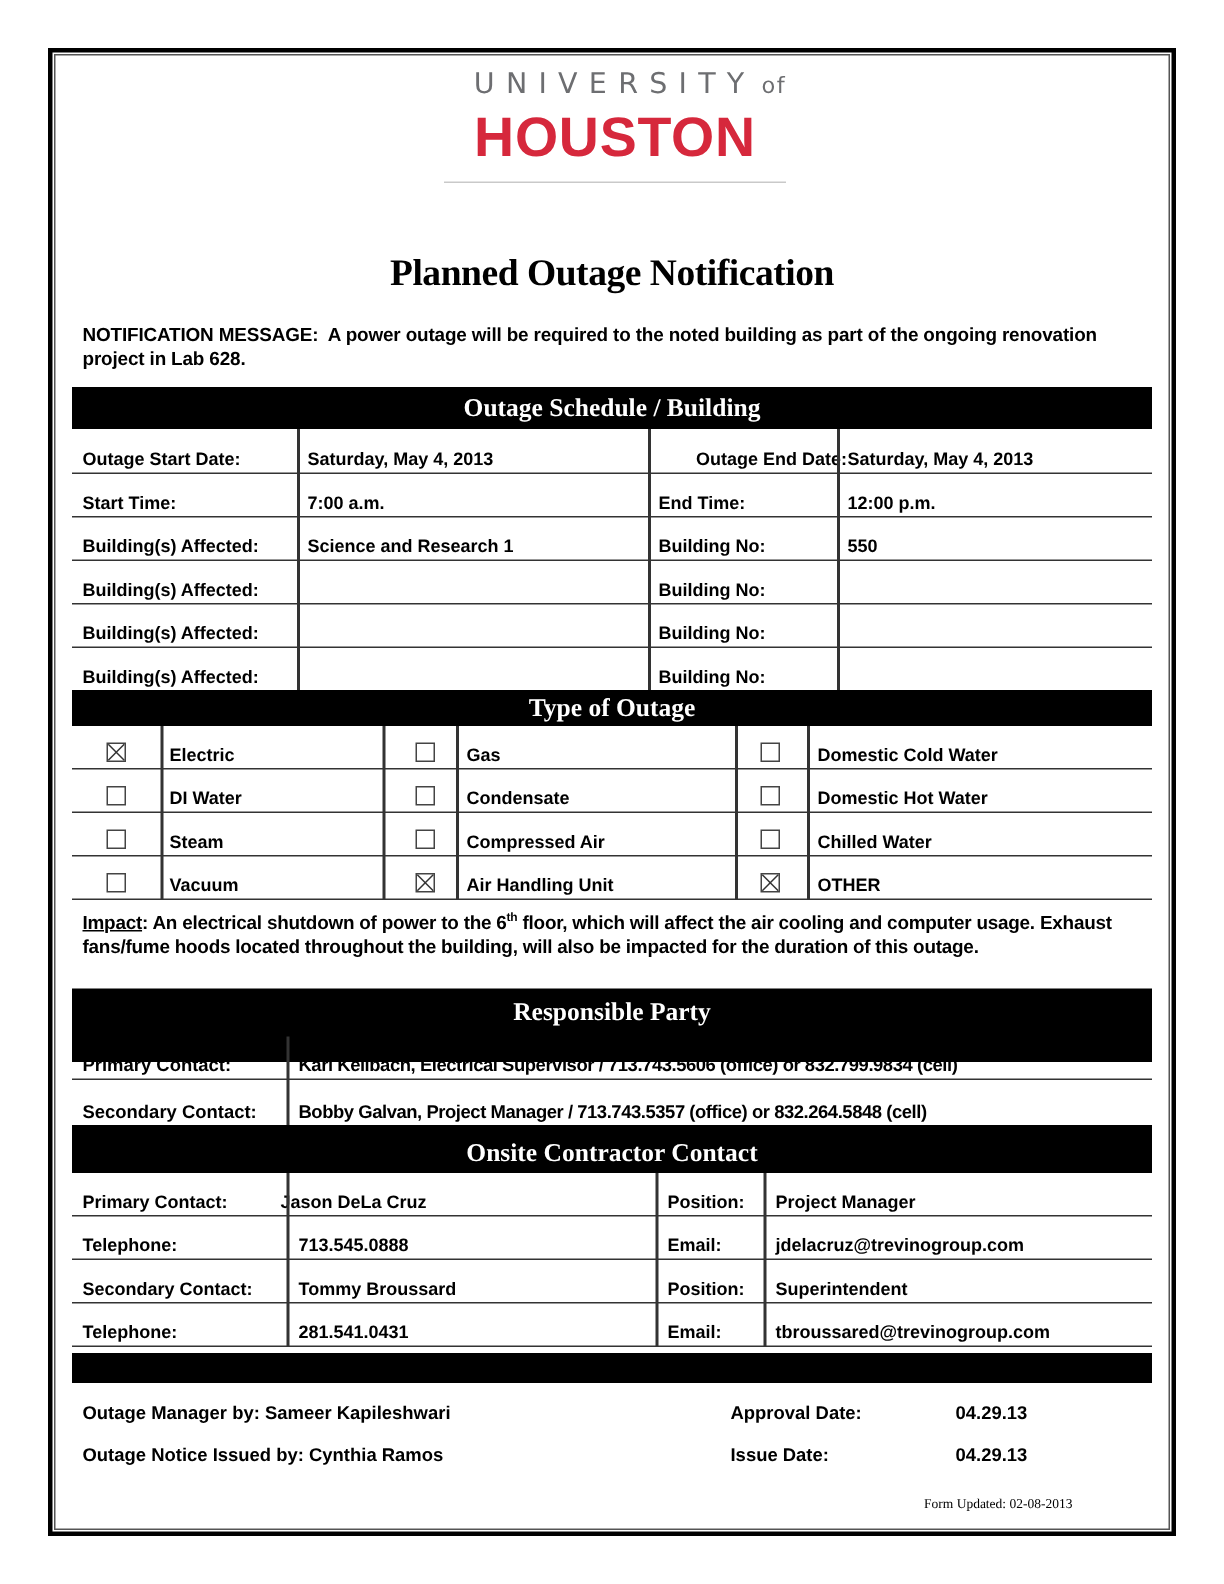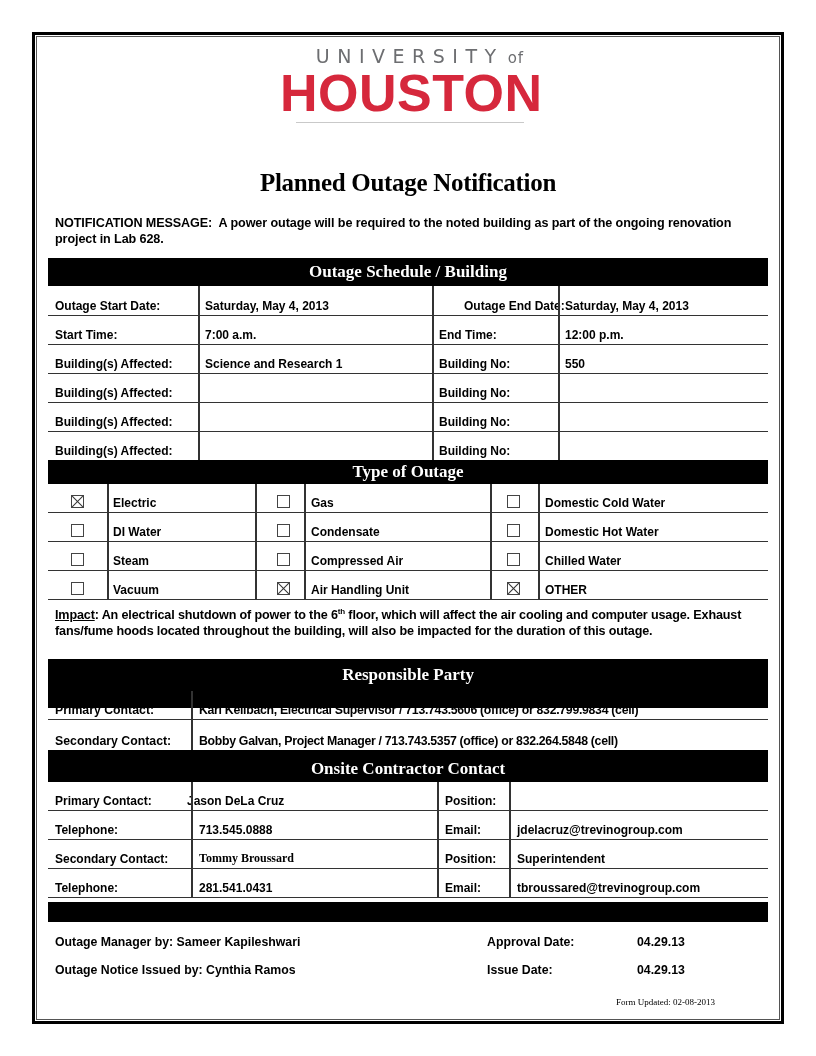--- a/index.html
+++ b/index.html
@@ -5,21 +5,21 @@
     * { box-sizing: border-box; margin: 0; padding: 0; }
     html, body { width: 816px; height: 1056px; background: #ffffff; overflow: hidden; }
     body { position: relative; font-family: "Liberation Sans", sans-serif; color: #000; }
 
     .frame-outer { position: absolute; left: 32px; top: 32px; width: 752px; height: 992px; border: 3px solid #000; }
     .frame-inner { position: absolute; left: 36px; top: 36px; width: 744px; height: 984px; border: 1px solid #555; }
 
     .logo { position: absolute; left: 280px; top: 44px; width: 260px; text-align: center; }
     .logo-univ { font-family: "DejaVu Sans", sans-serif; font-size: 19px; letter-spacing: 7.5px; color: #6d6e71; font-weight: normal; line-height: 24px; padding-left: 20px; }
     .logo-univ .of { font-size: 15px; letter-spacing: 1px; margin-left: 4px; }
-    .logo-houston { font-family: "Liberation Sans", sans-serif; font-weight: bold; font-size: 52px; color: #d6283c; line-height: 48px; letter-spacing: 0.5px; margin-top: -1px; }
+    .logo-houston { font-family: "Liberation Sans", sans-serif; font-weight: bold; font-size: 37px; color: #d6283c; line-height: 48px; letter-spacing: 0.5px; margin-top: -1px; }
     .logo-rule { width: 228px; height: 1px; background: #c9c9c9; margin: 5px auto 3px; }
     .logo-fm { font-family: "Liberation Sans", sans-serif; font-size: 16.5px; color: #6d6e71; line-height: 20px; letter-spacing: -0.3px; }
 
     .title { position: absolute; left: 0; top: 169px; width: 816px; text-align: center; font-family: "Liberation Serif", serif; font-weight: bold; font-size: 25px; letter-spacing: -0.3px; }
 
     .notice { position: absolute; left: 55px; top: 215px; width: 700px; font-size: 12.6px; font-weight: bold; line-height: 16px; letter-spacing: -0.1px; }
 
     .bar { position: absolute; left: 48px; width: 720px; background: #000; color: #fff; text-align: center; font-family: "Liberation Serif", serif; font-weight: bold; font-size: 17px; }
 
     .row { position: absolute; left: 48px; width: 720px; border-bottom: 1.5px solid #333; font-size: 12px; font-weight: bold; }
@@ -190,30 +190,31 @@
   </div>
 
 <div class="bar" style="top:750px;height:32px;line-height:38px;">
   <span>Onsite Contractor Contact</span>
 </div>
 <div id="contractor-rows">
     <div class="row" style="top: 782px; height: 29px;">
       <div class="cell" style="left: 0px; width: 144px;">Primary Contact:</div>
       <div class="cell" style="left: 132px; width: 224px; text-align: center;">Jason DeLa Cruz</div>
       <div class="cell" style="left: 390px; width: 72px;">Position:</div>
+      <div class="cell" style="left: 462px; width: 258px;">Project Manager</div>
     </div>
     <div class="row" style="top: 811px; height: 29px;">
       <div class="cell" style="left: 0px; width: 144px;">Telephone:</div>
       <div class="cell" style="left: 144px; width: 292px;">713.545.0888</div>
       <div class="cell" style="left: 390px; width: 72px;">Email:</div>
       <div class="cell" style="left: 462px; width: 258px;">jdelacruz@trevinogroup.com</div>
     </div>
     <div class="row" style="top: 840px; height: 29px;">
       <div class="cell" style="left: 0px; width: 144px;">Secondary Contact:</div>
-      <div class="cell" style="left: 144px; width: 246px; font-family: Liberation Serif, serif;">Tommy Broussard</div>
+      <div class="cell" style="left: 144px; width: 246px;">Tommy Broussard</div>
       <div class="cell" style="left: 390px; width: 72px;">Position:</div>
       <div class="cell" style="left: 462px; width: 258px;">Superintendent</div>
     </div>
     <div class="row" style="top: 869px; height: 29px;">
       <div class="cell" style="left: 0px; width: 144px;">Telephone:</div>
       <div class="cell" style="left: 144px; width: 216px;">281.541.0431</div>
       <div class="cell" style="left: 390px; width: 72px;">Email:</div>
       <div class="cell" style="left: 462px; width: 258px;">tbroussared@trevinogroup.com</div>
     </div>
     <div class="vline" style="left: 191px; top: 782px; height: 116px;"></div>

